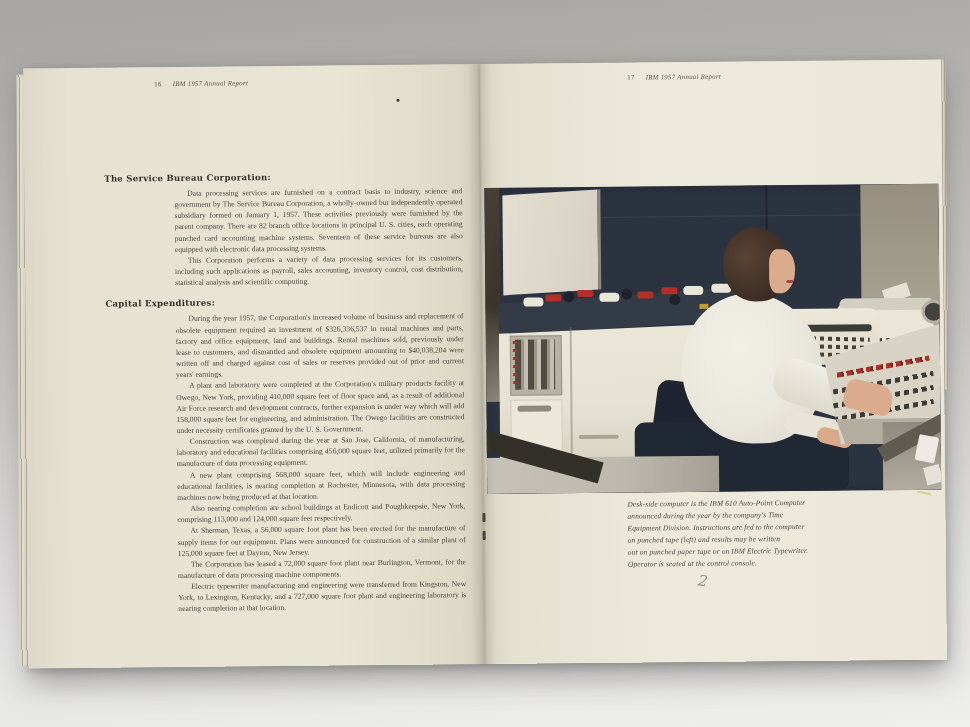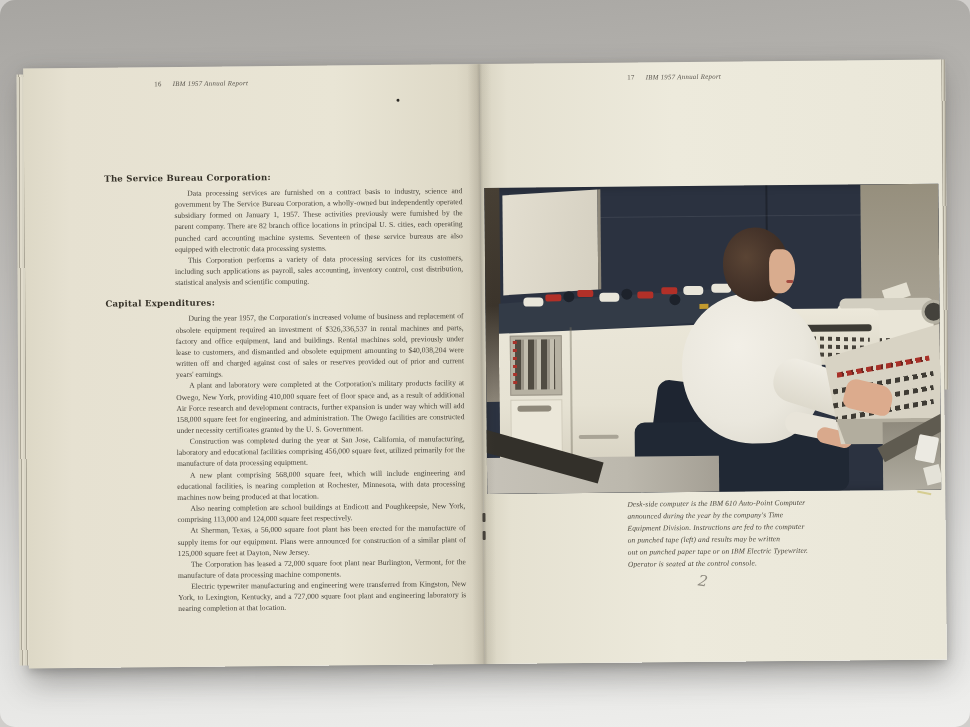--- a/index.html
+++ b/index.html
@@ -1,18 +1,18 @@
 <!DOCTYPE html>
 <html><head>
 <meta charset="utf-8">
 <style>
   html,body{margin:0;padding:0;background:#d0cecb;}
   .scene{position:relative;width:970px;height:727px;overflow:hidden;
     background:linear-gradient(175deg,#a7a5a1 0%,#b6b4b0 22%,#c9c7c4 50%,#e2e2e0 78%,#efefed 100%);
-    font-family:"Liberation Serif",serif;border-radius:15px;}
+    font-family:"Liberation Serif",serif;}
   
   .book{position:absolute;left:26px;top:64px;width:918px;height:600px;
     transform:rotate(-0.55deg);
     box-shadow:0 14px 30px rgba(48,46,42,.38),0 3px 8px rgba(48,46,42,.25);}
   .underpages-left{position:absolute;left:-8px;top:6px;width:12px;height:98.5%;
     background:repeating-linear-gradient(90deg,#d9d5c5 0 2px,#aaa596 2px 3px,#e1dccc 3px 5px);
     transform:rotate(.25deg);}
   .underpages-right{position:absolute;right:-4px;top:0;width:5px;height:55%;
     background:repeating-linear-gradient(90deg,#c9c4b4 0 1px,#a8a395 1px 2px,#d7d3c3 2px 3px);}
   .page{position:absolute;top:0;height:100%;}

